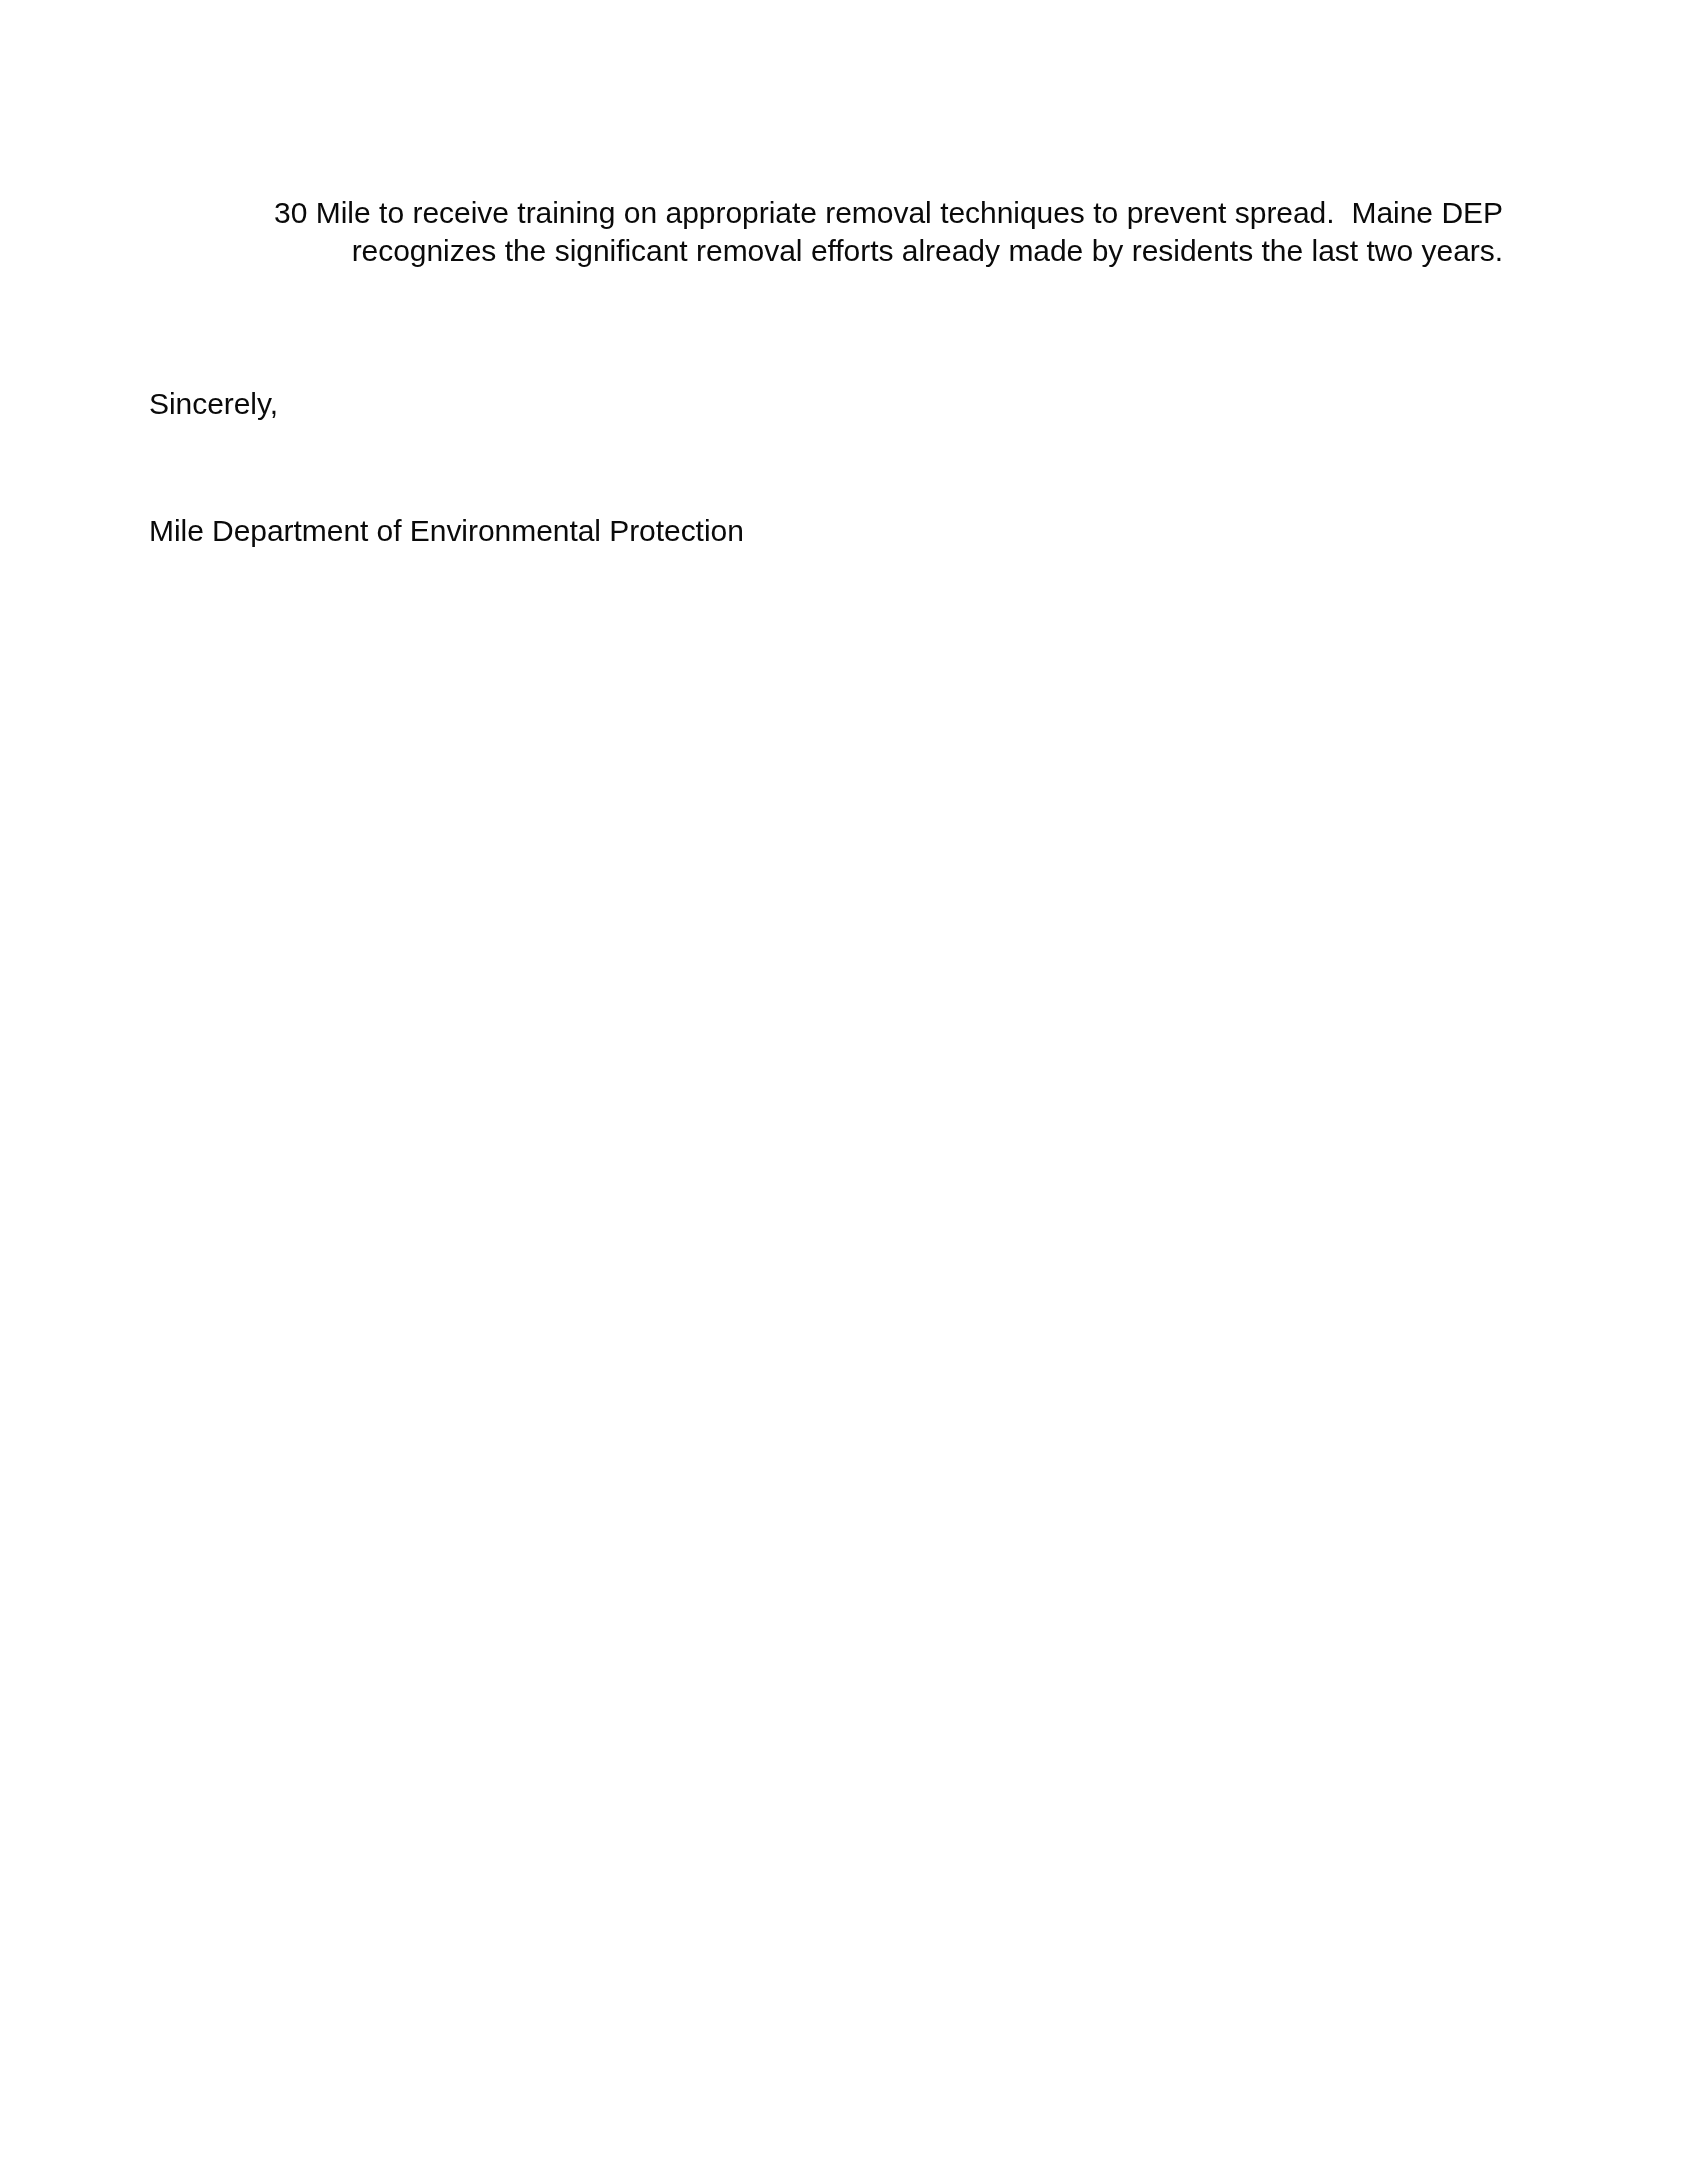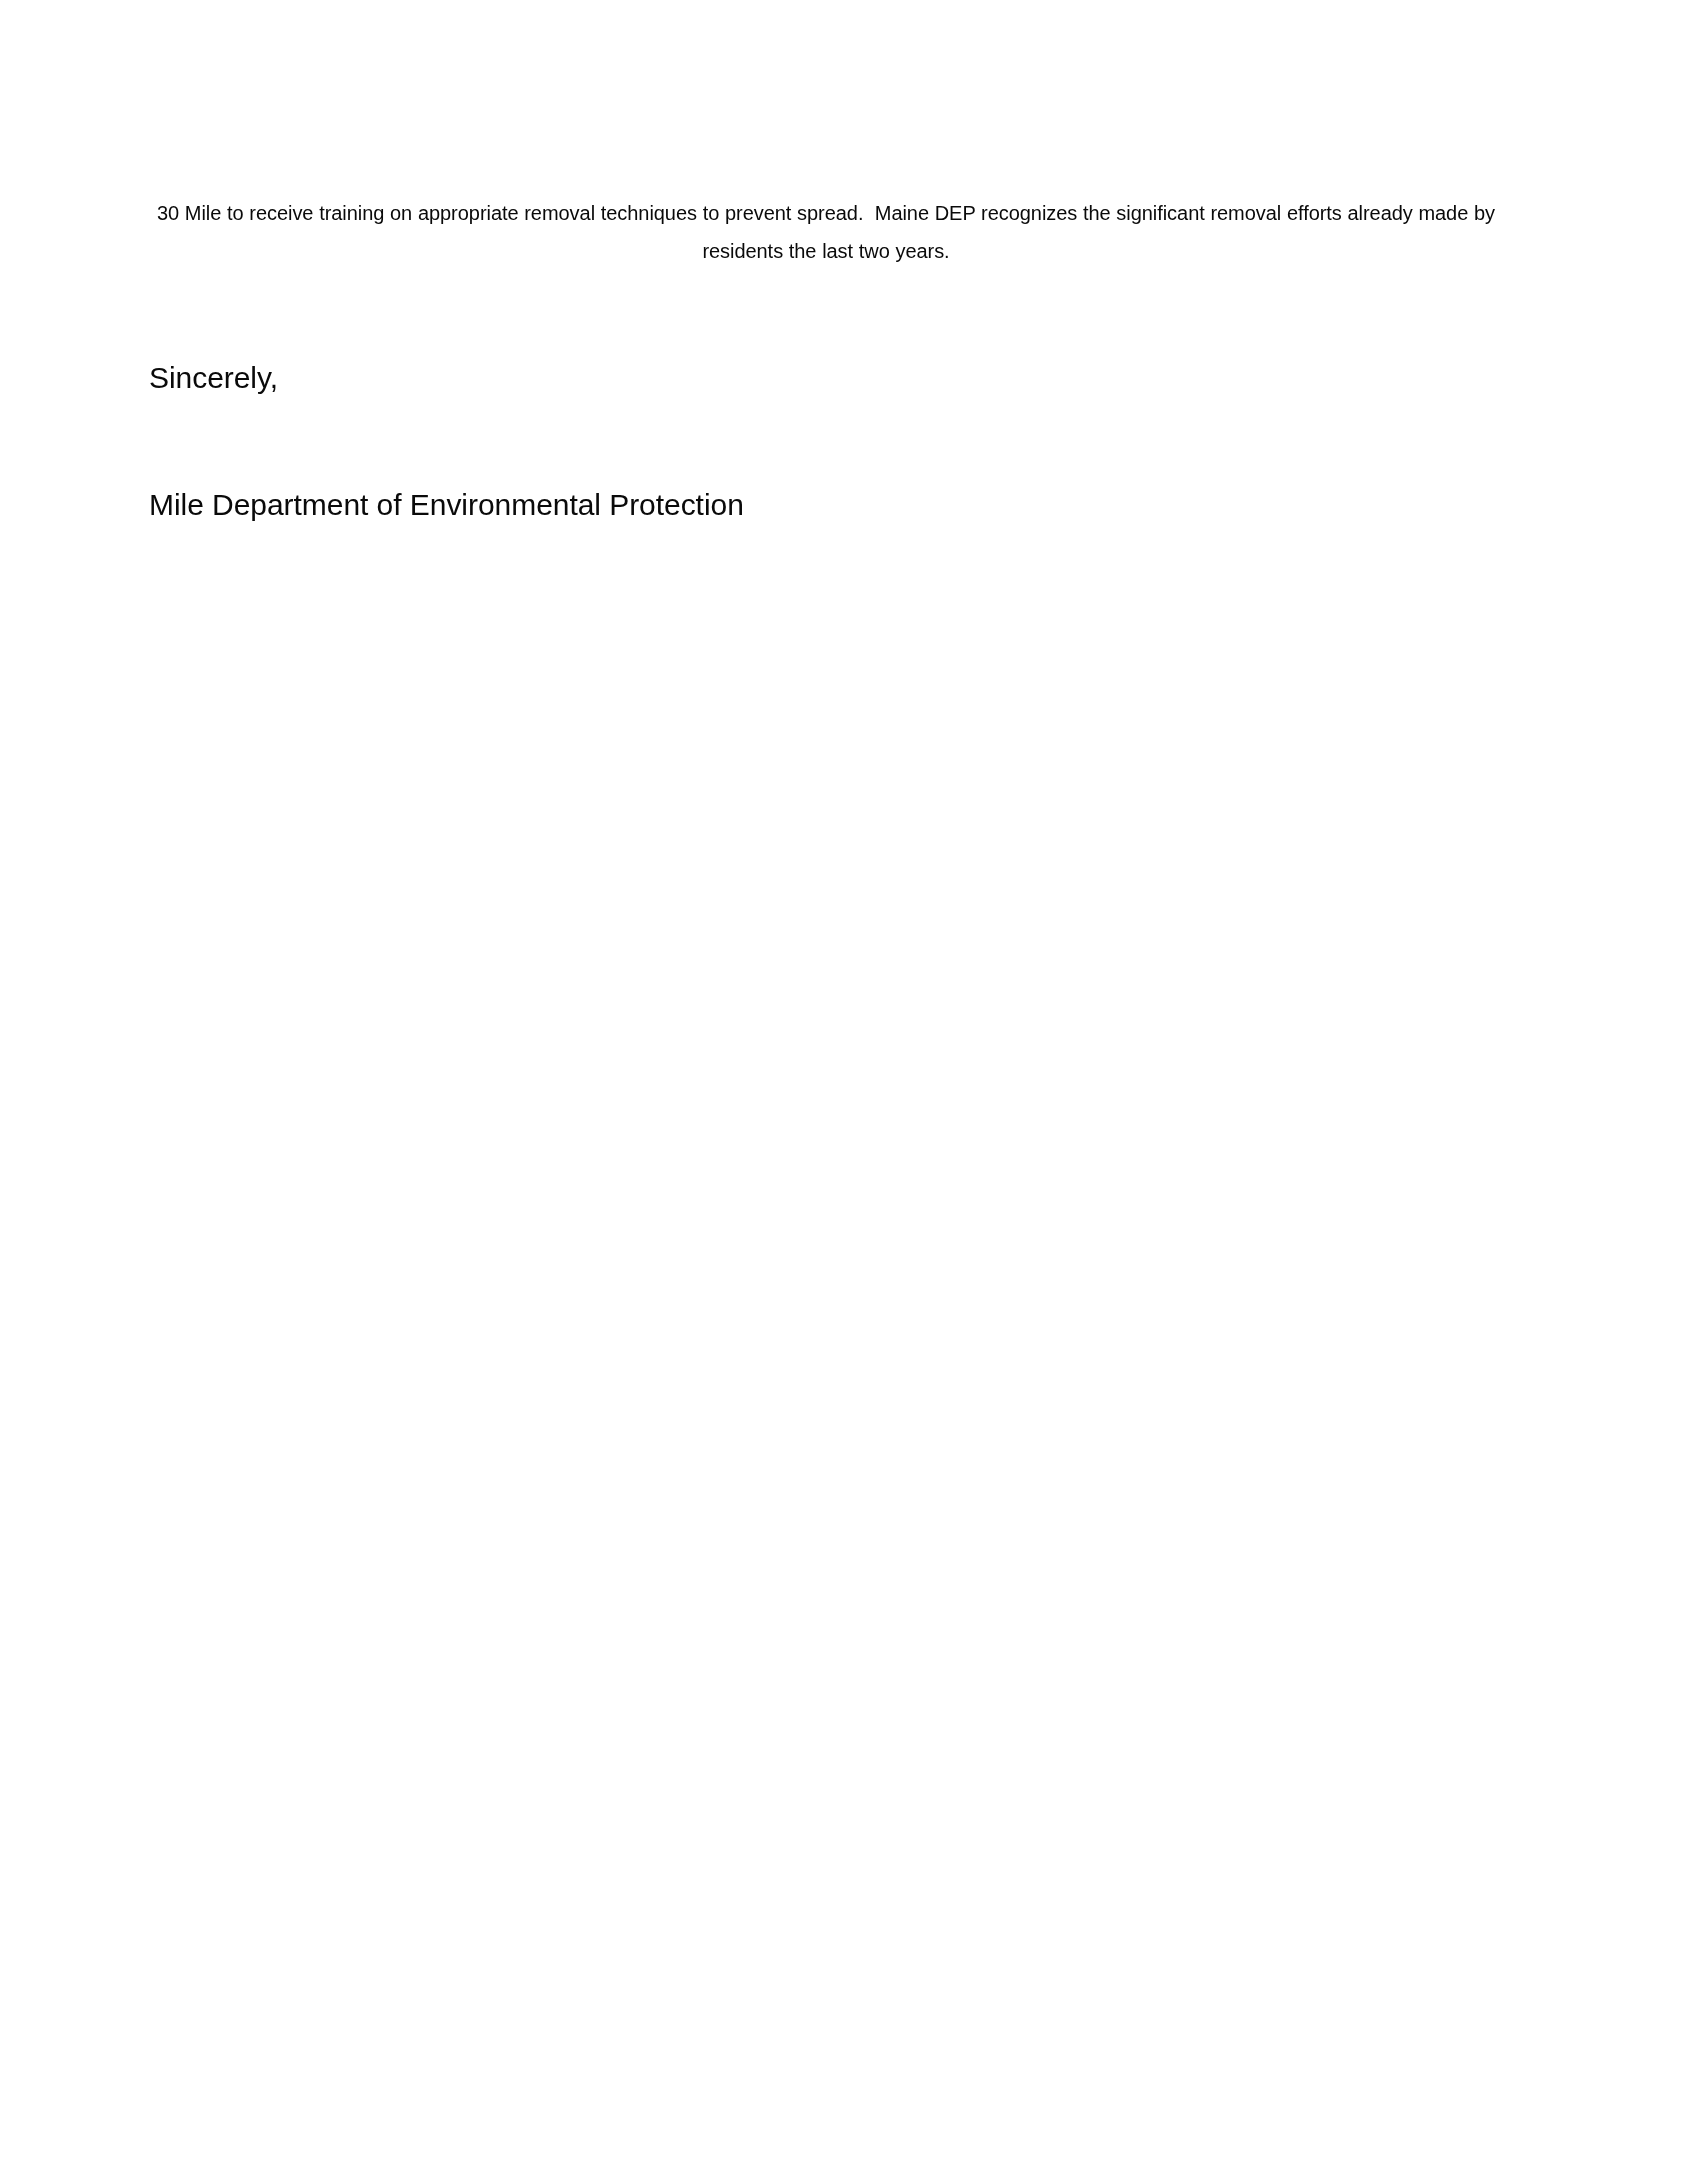--- a/index.html
+++ b/index.html
@@ -23,33 +23,33 @@
 
   
   .text-column {
     position: absolute;
     left: 149px;
     top: 194px;
     width: 1354px;
   }
 
   .para {
-    font-size: 20px;
+    font-size: 30px;
     line-height: 38px;
     letter-spacing: -0.05px;
     word-spacing: 0.2px;
-    text-align: center;
+    text-align: right;
     margin: 0 0 16px 0;
     white-space: pre-wrap;
     color: #0a0a0a;
   }
 
   
   .closing-block {
-    margin-top: 89px;
+    margin-top: 115px;
   }
 
   .line {
     font-size: 30px;
     line-height: 38px;
     letter-spacing: -0.05px;
     margin: 0;
     color: #0a0a0a;
     white-space: pre-wrap;
   }

